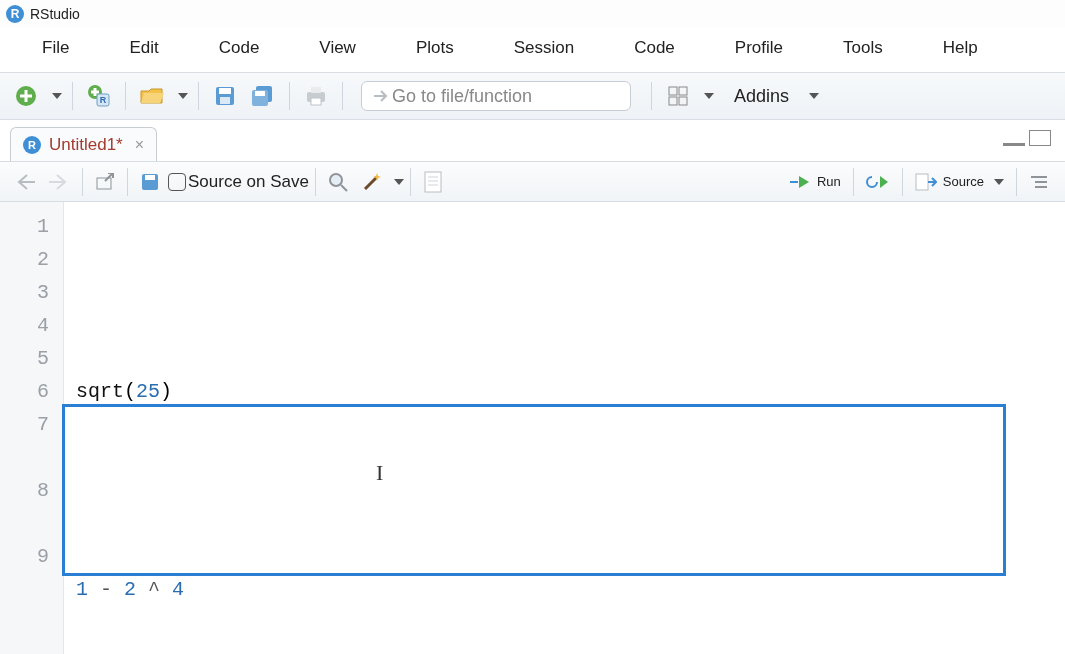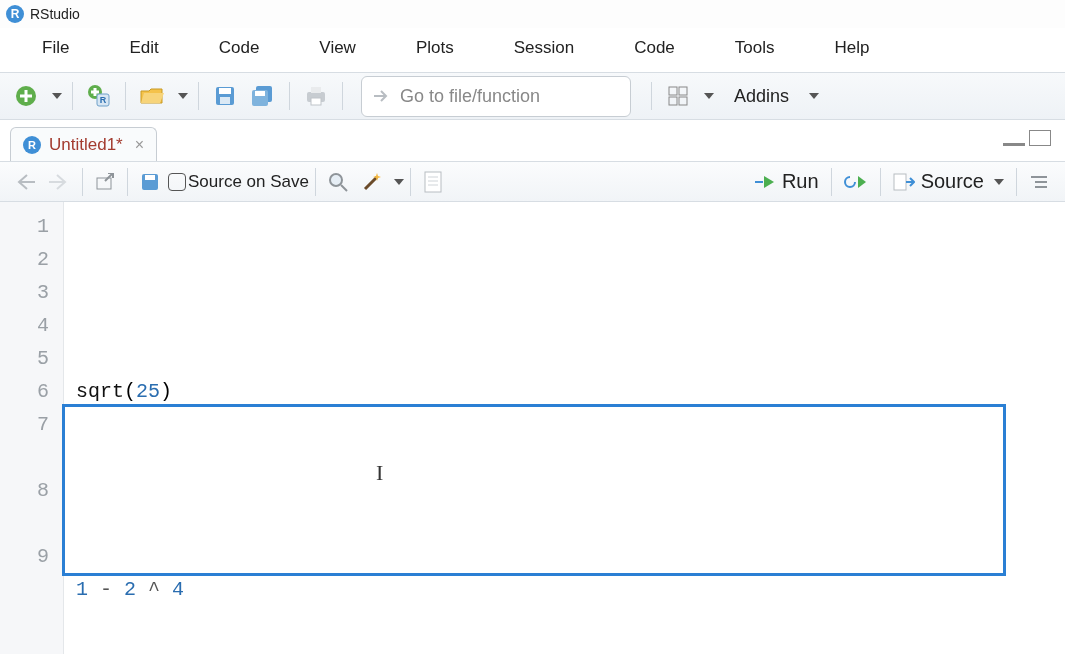--- a/index.html
+++ b/index.html
@@ -11,37 +11,37 @@
 
   
   .menubar { display: flex; padding: 6px 0 10px 12px; }
   .menubar .item { padding: 4px 30px; font-size: 17px; color: #222; cursor: pointer; }
 
   
   .toolbar { height: 48px; background: linear-gradient(#f7f9fb,#eef2f6); border-top: 1px solid #d7dde3; border-bottom: 1px solid #d7dde3; display: flex; align-items: center; padding: 0 10px; gap: 6px; }
   .tb-btn { width: 32px; height: 32px; display: flex; align-items: center; justify-content: center; border-radius: 4px; cursor: pointer; }
   .tb-sep { width: 1px; height: 28px; background: #cfd6dd; margin: 0 4px; }
   .caret { width: 0; height: 0; border-left: 5px solid transparent; border-right: 5px solid transparent; border-top: 6px solid #555; margin-left: 4px; }
-  .search { flex: 0 0 270px; height: 41px; border: 1px solid #c7cdd3; border-radius: 6px; background: #fff; display: flex; align-items: center; padding: 0 10px; margin-left: 8px; color: #888; font-size: 18px; gap: 10px;}
+  .search { flex: 0 0 270px; height: 30px; border: 1px solid #c7cdd3; border-radius: 6px; background: #fff; display: flex; align-items: center; padding: 0 10px; margin-left: 8px; color: #888; font-size: 18px; gap: 2px;}
   .addins { font-size: 18px; color: #222; display: flex; align-items: center; gap: 16px; margin-left: 14px; cursor:pointer;}
 
   
   .tabstrip { height: 38px; border-bottom: 1px solid #d7dde3; display: flex; align-items: flex-end; padding-left: 10px; position: relative; margin-top:4px;}
   .tab { height: 34px; border: 1px solid #c7cdd3; border-bottom: none; border-radius: 6px 6px 0 0; background: #f9fbfc; display: flex; align-items: center; padding: 0 12px; gap: 8px; font-size: 17px; color: #a33b2f; }
   .tab .ricon { width:18px;height:18px;border-radius:50%;background:#3f8fd6;color:#fff;font-size:11px;font-weight:bold;display:flex;align-items:center;justify-content:center;}
   .tab .close { color:#999; font-size:16px; cursor:pointer; margin-left:4px;}
   .winicons { position:absolute; right:14px; top:6px; display:flex; gap:4px; }
   .winicons div { width:22px;height:16px;border:1px solid #888; }
 
   
   .editbar { height: 40px; border-bottom: 1px solid #d7dde3; display: flex; align-items: center; padding: 0 10px; gap: 2px; background: linear-gradient(#fbfcfd,#f1f4f7); }
   .editbar .lbl { font-size: 17px; color: #222; }
   .chk { width:18px;height:18px;border:1.5px solid #555;border-radius:4px; }
   .editbar .spacer { flex: 1; }
-  .runbtn { display:flex;align-items:center;gap:6px;font-size:20px;color:#222;cursor:pointer; padding:0 6px;}
+  .runbtn { display:flex;align-items:center;gap:6px;font-size:13px;color:#222;cursor:pointer; padding:0 6px;}
 
   
   .editor { display: flex; height: 480px; position: relative; }
   .gutter { width: 64px; background: #f6f7f9; border-right: 1px solid #e4e7ea; font-family: "Consolas","Courier New",monospace; font-size: 20px; color: #9aa0a6; text-align: right; padding: 8px 14px 0 0; line-height: 33px; }
   .code { flex:1; font-family: "Consolas","Courier New",monospace; font-size: 20px; padding: 8px 12px 0 12px; line-height: 33px; white-space: pre-wrap; word-break: break-all; position:relative; }
   .code .ln { min-height:33px; }
   .num { color: #2a6db0; }
   .op  { color: #555; }
   .fn  { color: #111; }
   .highlight-box { position:absolute; border:3px solid #2a7fd4; pointer-events:none; }
@@ -58,20 +58,21 @@
 </div>
 
 <div class="menubar">
   <div class="item">File</div>
   <div class="item">Edit</div>
   <div class="item">Code</div>
   <div class="item">View</div>
   <div class="item">Plots</div>
   <div class="item">Session</div>
   <div class="item">Code</div>
+  <div class="item">Profile</div>
   <div class="item">Tools</div>
   <div class="item">Help</div>
 </div>
 
 <div class="toolbar">
   <div class="tb-btn">
     <svg width="22" height="22">
         <circle cx="11" cy="11" r="10" fill="#5fae4c"></circle>
         <rect x="9.5" y="5" width="3" height="12" fill="#fff"></rect>
         <rect x="5" y="9.5" width="12" height="3" fill="#fff"></rect>

